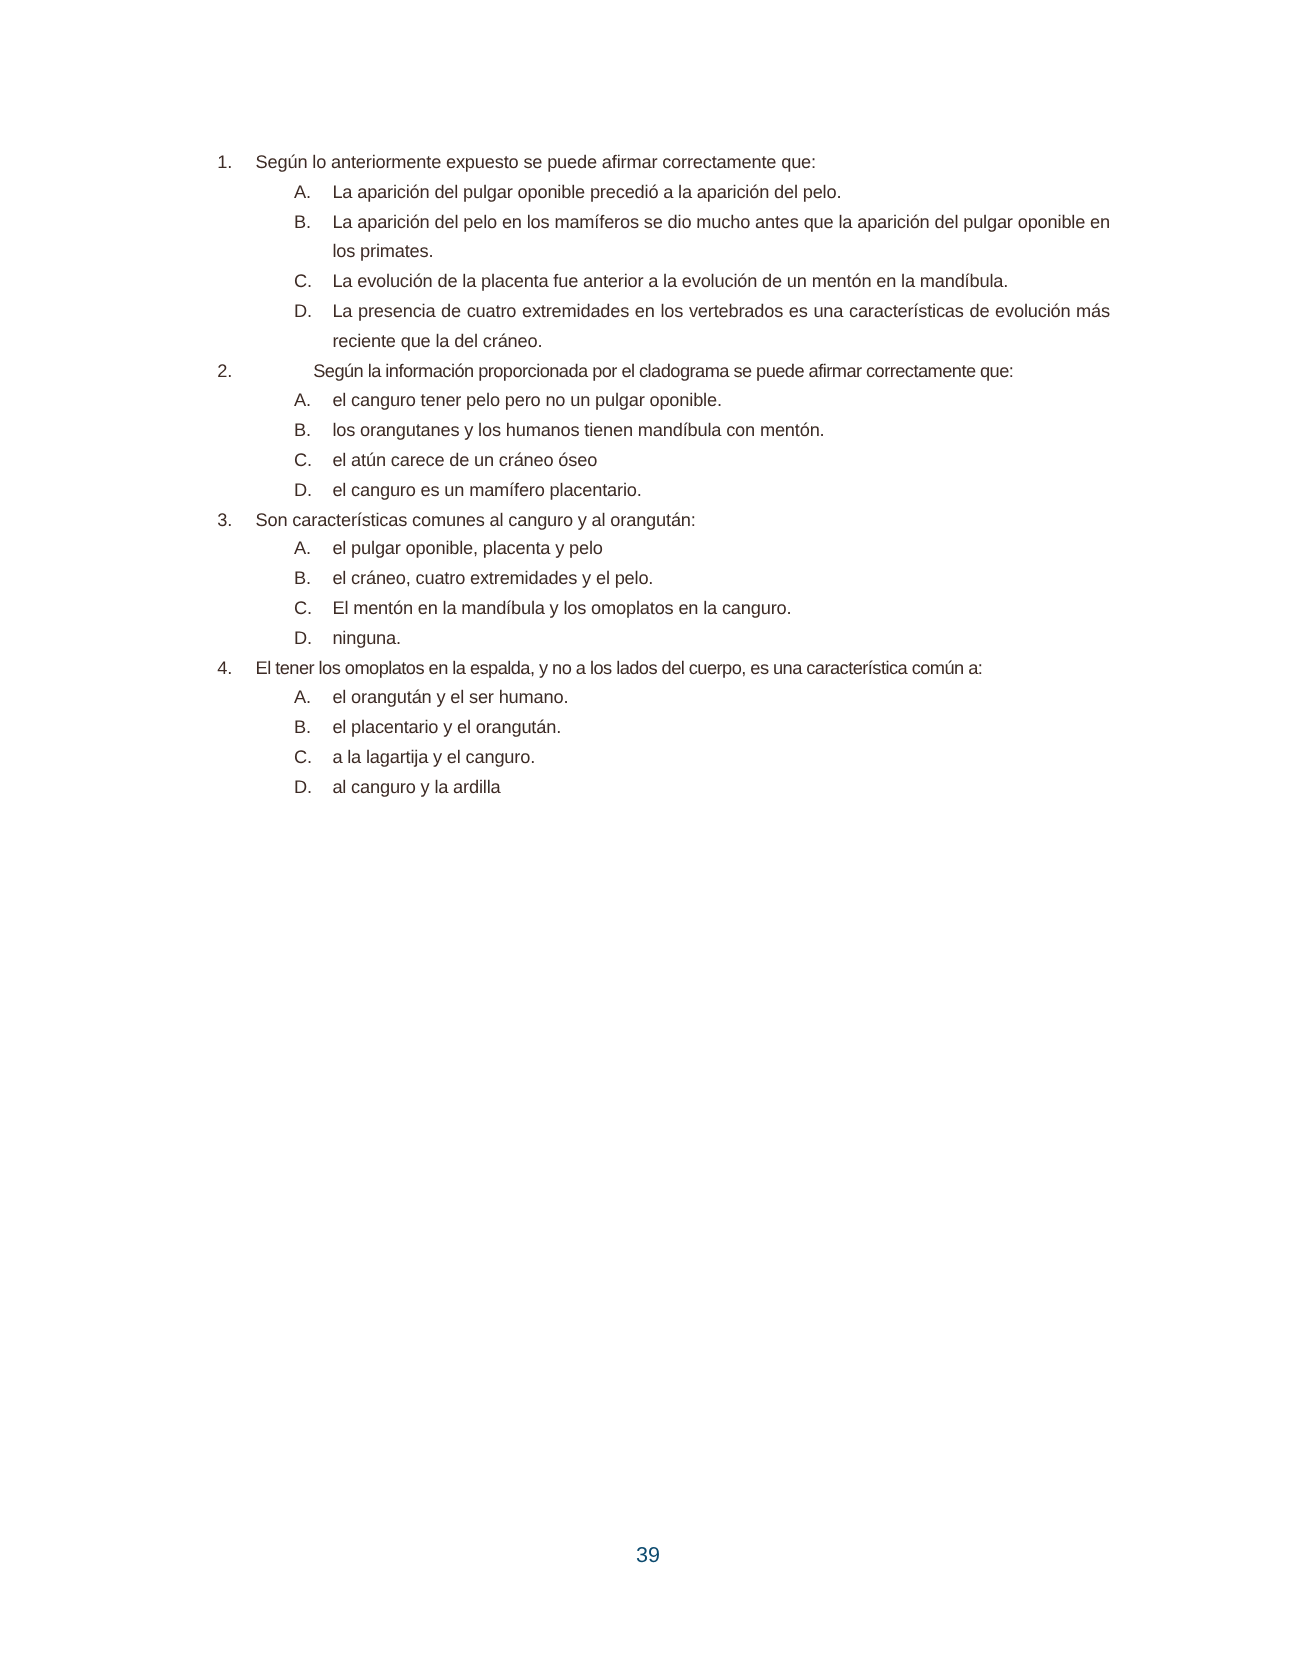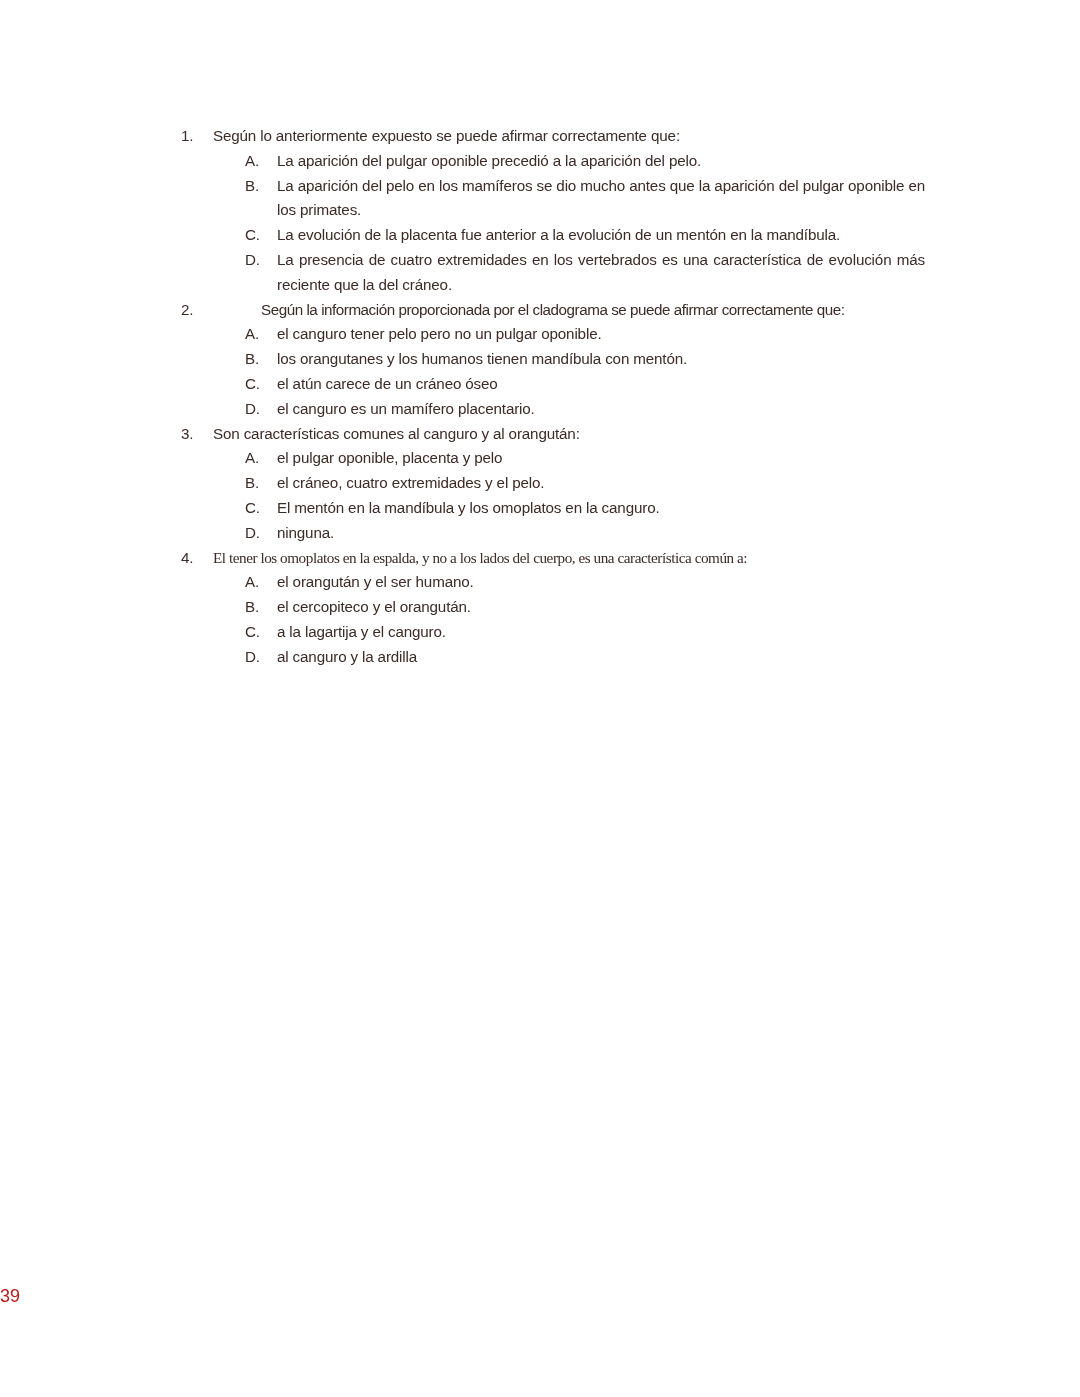--- a/index.html
+++ b/index.html
@@ -7,22 +7,22 @@
          font-family:"Liberation Sans", sans-serif; }
   .content { position:absolute; left:181px; top:124px; width:744px;
              color:#3d2b25; font-size:15.2px; line-height:24.8px; letter-spacing:-0.15px; }
   .q { display:flex; }
   .q .num { width:32px; flex:none; }
   .q .qtext { flex:1; }
   .opts { margin:0; padding:0; }
   .opt { display:flex; margin-left:64px; }
   .opt .letter { width:32px; flex:none; }
   .opt .otext { flex:1; text-align:justify; }
-  .pagenum { position:absolute; left:0; width:1080px; top:1286px; 
-             font-size:18px; color:#b91c1c; }
+  .pagenum { position:absolute; left:0; width:1080px; top:1286px; text-align:center;
+             font-size:18px; color:#0c4a6e; }
 </style>
 </head>
 <body>
 
 <div class="content">
 
   <div>
     <div class="q">
       <span class="num">1.</span>
       <span class="qtext">Según lo anteriormente expuesto se puede afirmar correctamente que:</span>
@@ -35,21 +35,21 @@
       <div class="opt">
           <span class="letter">B.</span>
           <span class="otext">La aparición del pelo en los mamíferos se dio mucho antes que la aparición del pulgar oponible en los primates.</span>
         </div>
       <div class="opt">
           <span class="letter">C.</span>
           <span class="otext">La evolución de la placenta fue anterior a la evolución de un mentón en la mandíbula.</span>
         </div>
       <div class="opt">
           <span class="letter">D.</span>
-          <span class="otext">La presencia de cuatro extremidades en los vertebrados es una característica de evolución más reciente que la del cráneo.</span>
+          <span class="otext">La presencia de cuatro extremidades en los vertebrados es una características de evolución más reciente que la del cráneo.</span>
         </div>
     </div>
   </div>
 
   <div>
     <div class="q">
       <span class="num">2.</span>
       <span class="qtext" style="letter-spacing:-0.45px;margin-left:48px;">Según la información proporcionada por el cladograma se puede afirmar correctamente que:</span>
     </div>
     <div class="opts">
@@ -93,30 +93,30 @@
       <div class="opt">
           <span class="letter">D.</span>
           <span class="otext">ninguna.</span>
         </div>
     </div>
   </div>
 
   <div>
     <div class="q">
       <span class="num">4.</span>
-      <span class="qtext" style="letter-spacing:-0.45px;font-family:Liberation Serif, serif;">El tener los omoplatos en la espalda, y no a los lados del cuerpo, es una característica común a:</span>
+      <span class="qtext" style="letter-spacing:-0.45px;">El tener los omoplatos en la espalda, y no a los lados del cuerpo, es una característica común a:</span>
     </div>
     <div class="opts">
       <div class="opt">
           <span class="letter">A.</span>
           <span class="otext">el orangután y el ser humano.</span>
         </div>
       <div class="opt">
           <span class="letter">B.</span>
-          <span class="otext">el cercopiteco y el orangután.</span>
+          <span class="otext">el placentario y el orangután.</span>
         </div>
       <div class="opt">
           <span class="letter">C.</span>
           <span class="otext">a la lagartija y el canguro.</span>
         </div>
       <div class="opt">
           <span class="letter">D.</span>
           <span class="otext">al canguro y la ardilla</span>
         </div>
     </div>

